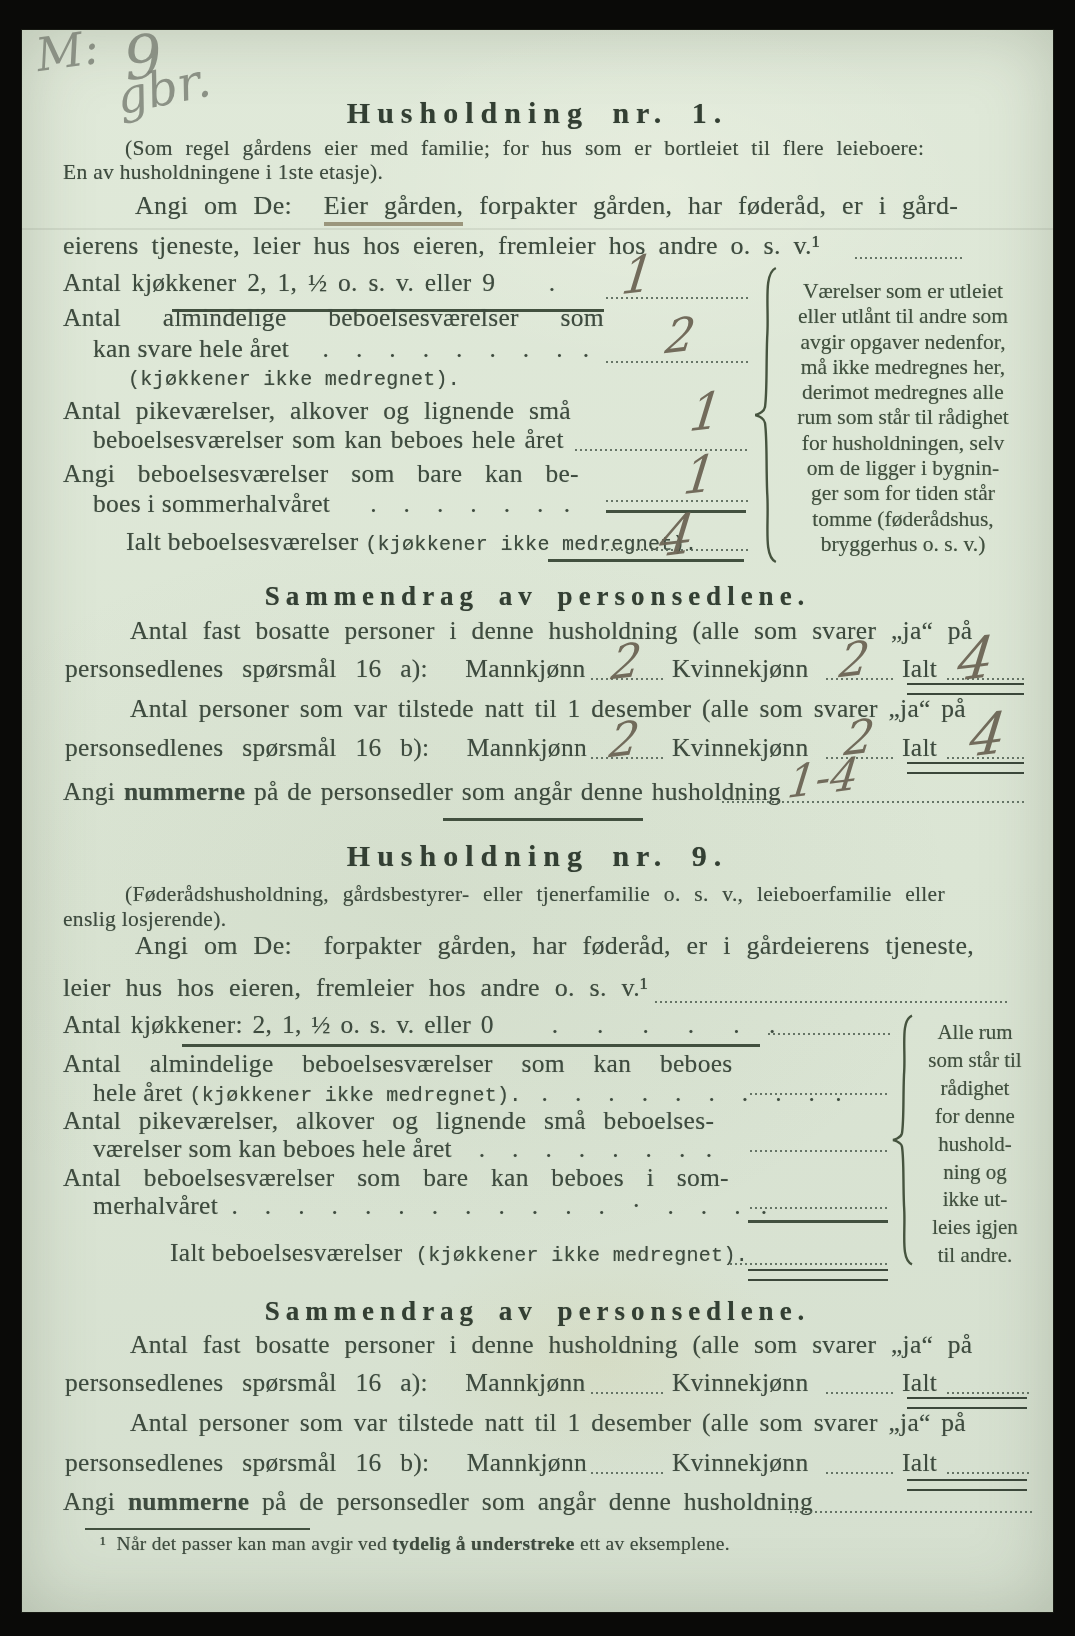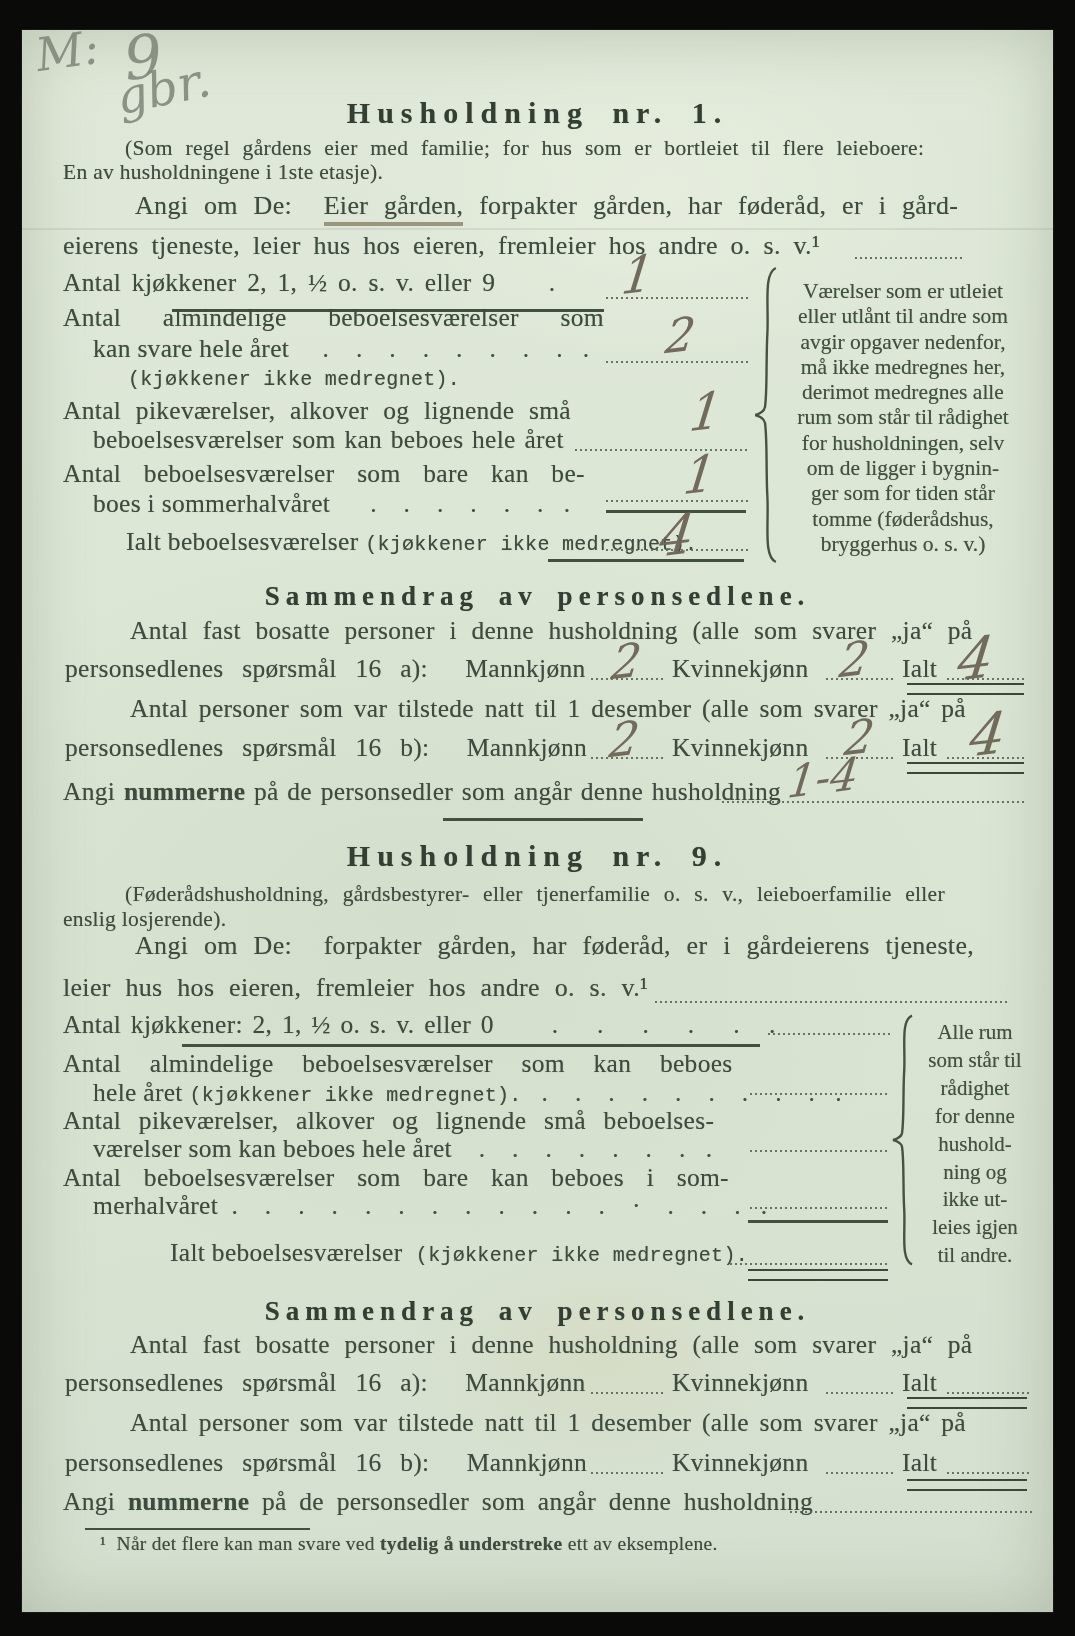--- a/index.html
+++ b/index.html
@@ -69,21 +69,21 @@
   <div class="ab t25" style="left:93px;top:334px">kan svare hele året     .    .    .    .    .    .    .    .   .</div>
   <div class="dot" style="left:606px;top:361px;width:144px"></div>
   <div class="hw" style="left:666px;top:308px;font-size:46px">2</div>
   <div class="ab sm" style="left:128px;top:368px">(kjøkkener ikke medregnet).</div>
 
   <div class="ab t25 ws8" style="left:63px;top:396px">Antal pikeværelser, alkover og lignende små</div>
   <div class="ab t25 ws2" style="left:93px;top:425px">beboelsesværelser som kan beboes hele året</div>
   <div class="dot" style="left:575px;top:449px;width:175px"></div>
   <div class="hw" style="left:690px;top:383px;font-size:50px">1</div>
 
-  <div class="ab t25 ws16" style="left:63px;top:459px">Antal beboelsesværelser som bare kan be-</div>
+  <div class="ab t25 ws16" style="left:63px;top:459px">Angi beboelsesværelser som bare kan be-</div>
   <div class="ab t25" style="left:93px;top:489px">boes i sommerhalvåret      .    .    .    .    .    .   .</div>
   <div class="dot" style="left:606px;top:500px;width:144px"></div>
   <div class="rl" style="left:606px;top:510px;width:140px"></div>
   <div class="hw" style="left:684px;top:446px;font-size:50px">1</div>
 
   <div class="ab t25" style="left:126px;top:527px"><span>Ialt beboelsesværelser </span><span class="sm">(kjøkkener ikke medregnet).</span></div>
   <div class="dot" style="left:606px;top:549px;width:142px"></div>
   <div class="rl" style="left:548px;top:559px;width:196px"></div>
   <div class="hw" style="left:660px;top:504px;font-size:54px">4</div>
 
@@ -194,14 +194,14 @@
   <div class="ab t25" style="left:902px;top:1448px">Ialt</div>
   <div class="dot" style="left:591px;top:1472px;width:72px"></div>
   <div class="dot" style="left:826px;top:1472px;width:70px"></div>
   <div class="dot" style="left:947px;top:1472px;width:82px"></div>
   <div class="dbl" style="left:907px;top:1479px;width:120px"></div>
 
   <div class="ab t25 ws6" style="left:63px;top:1487px"><span>Angi </span><span class="b">nummerne</span><span> på de personsedler som angår denne husholdning</span></div>
   <div class="dot" style="left:790px;top:1511px;width:245px"></div>
 
   <div class="rl" style="left:85px;top:1528px;width:225px;height:2px"></div>
-  <div class="ab sm2" style="left:100px;top:1533px"><span>¹</span><span>  Når det flere kan man svare ved </span><span class="b">tydelig å understreke</span><span> ett av eksemplene.</span></div>
+  <div class="ab sm2" style="left:100px;top:1533px"><span>¹</span><span>  Når det passer kan man avgir ved </span><span class="b">tydelig å understreke</span><span> ett av eksemplene.</span></div>
 </div>
 
 </body></html>

